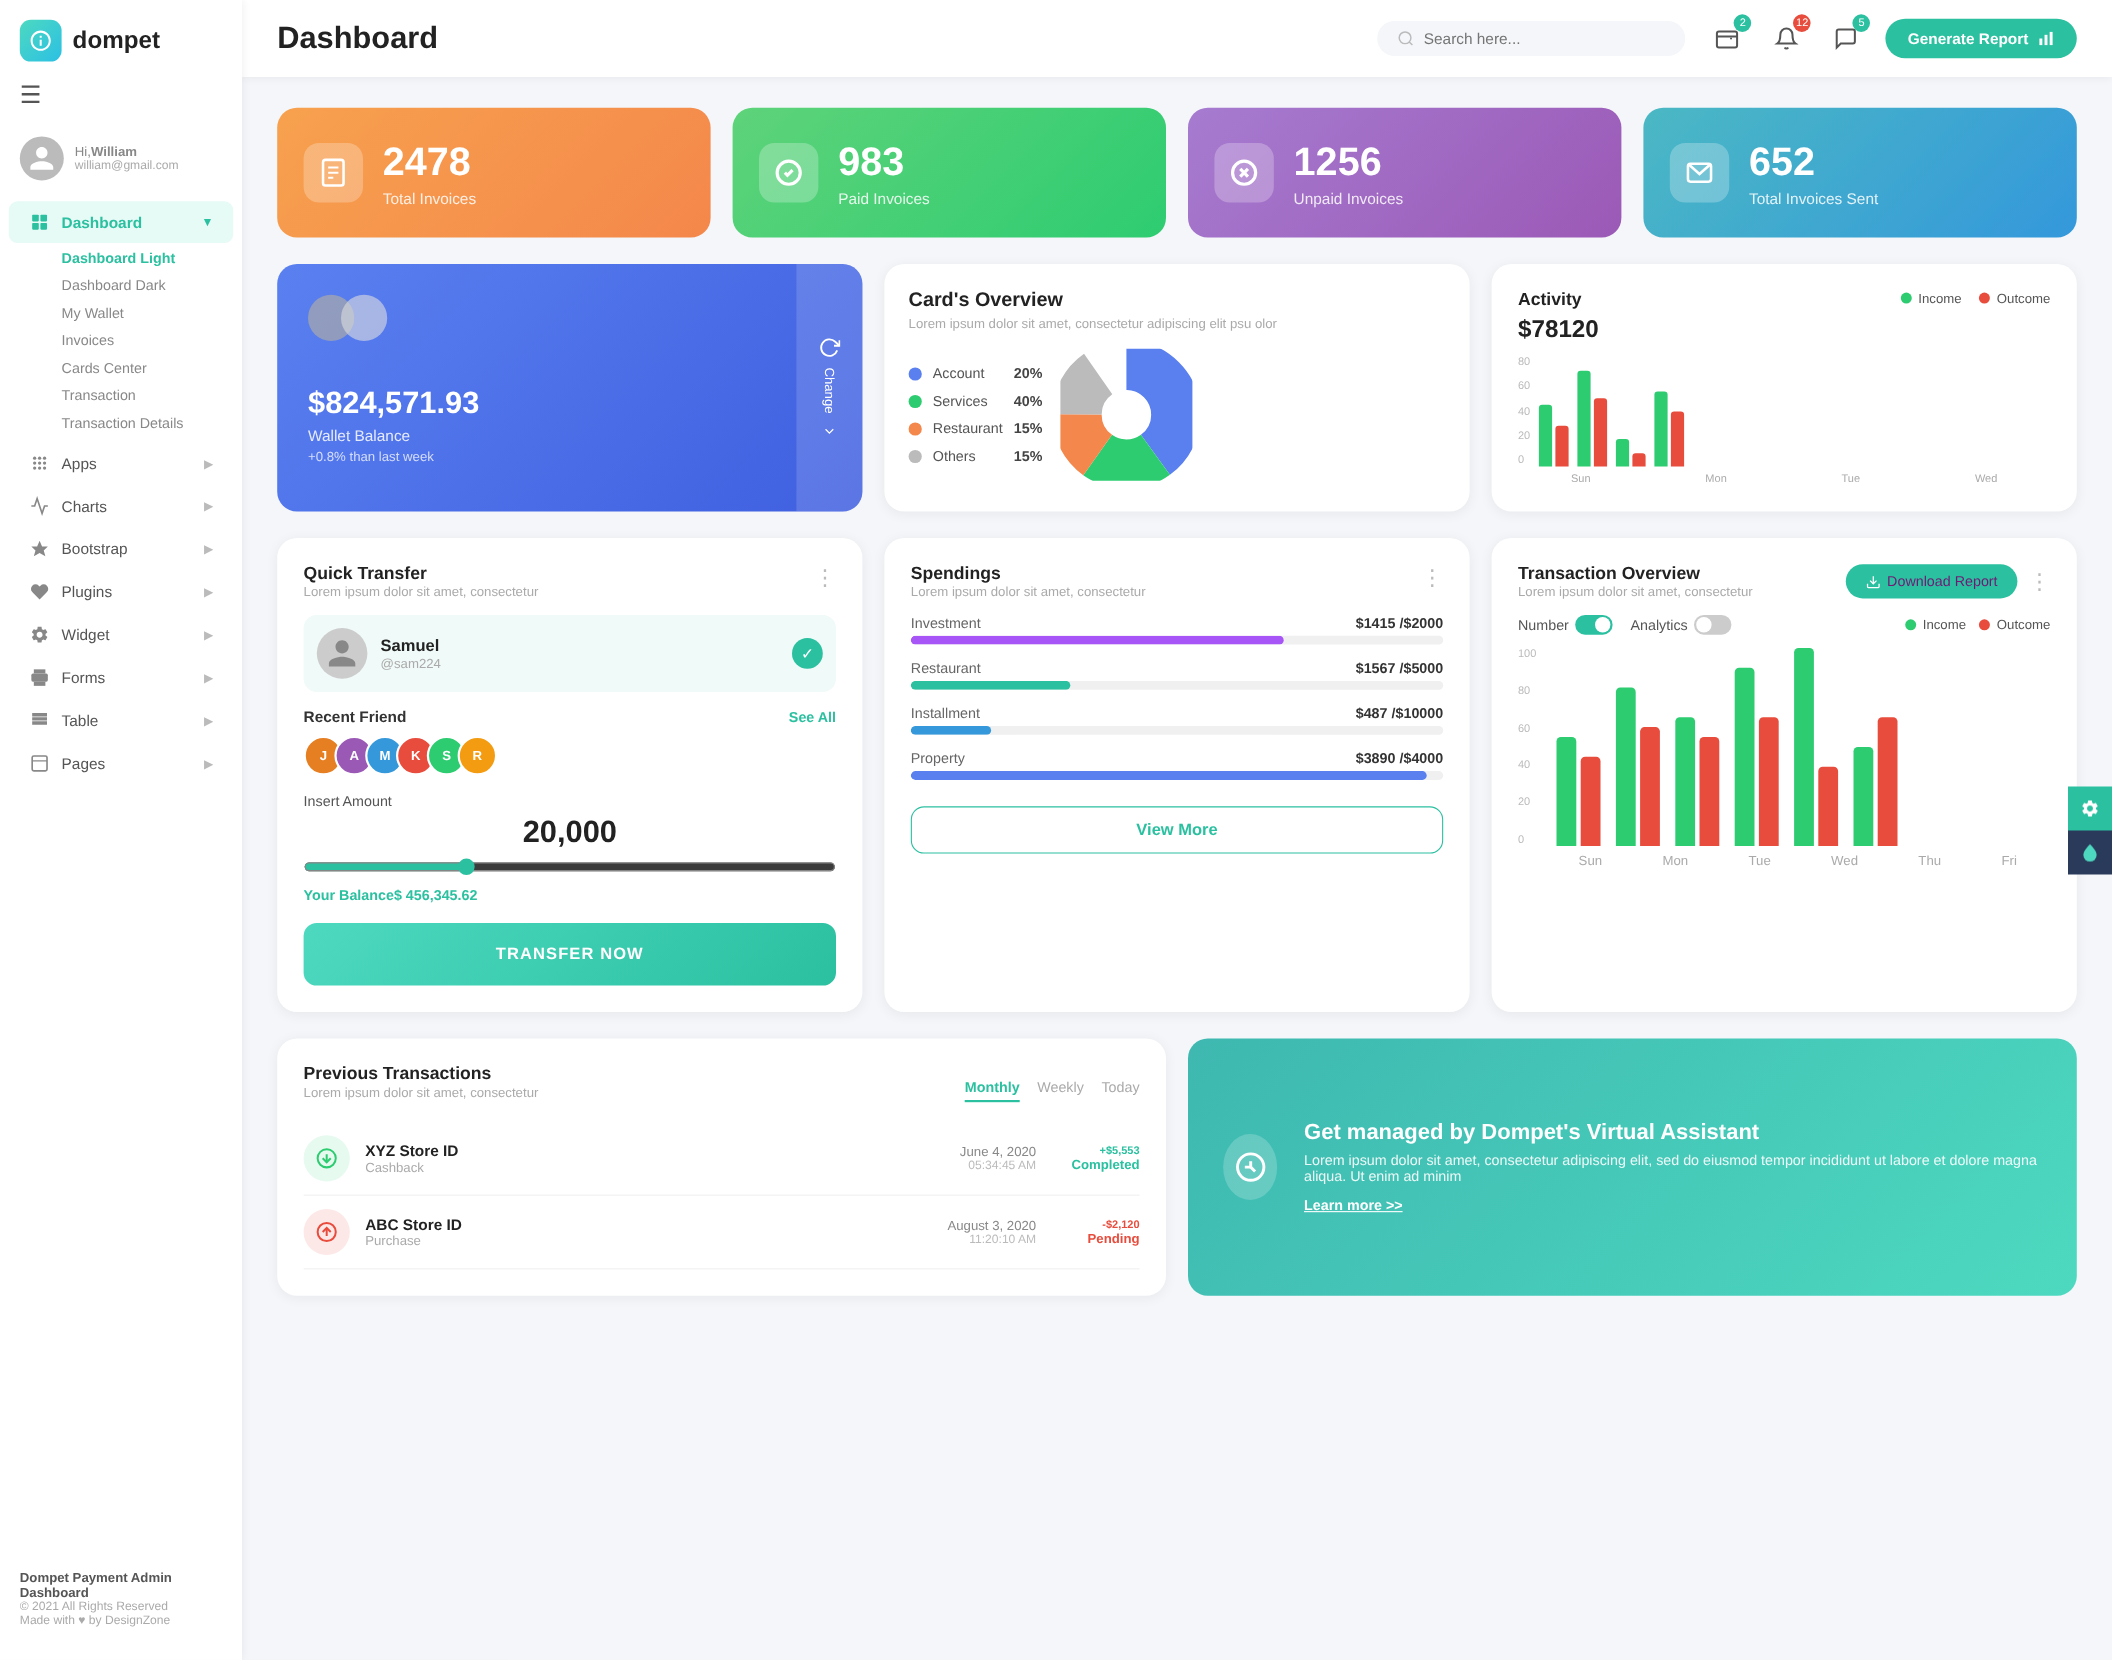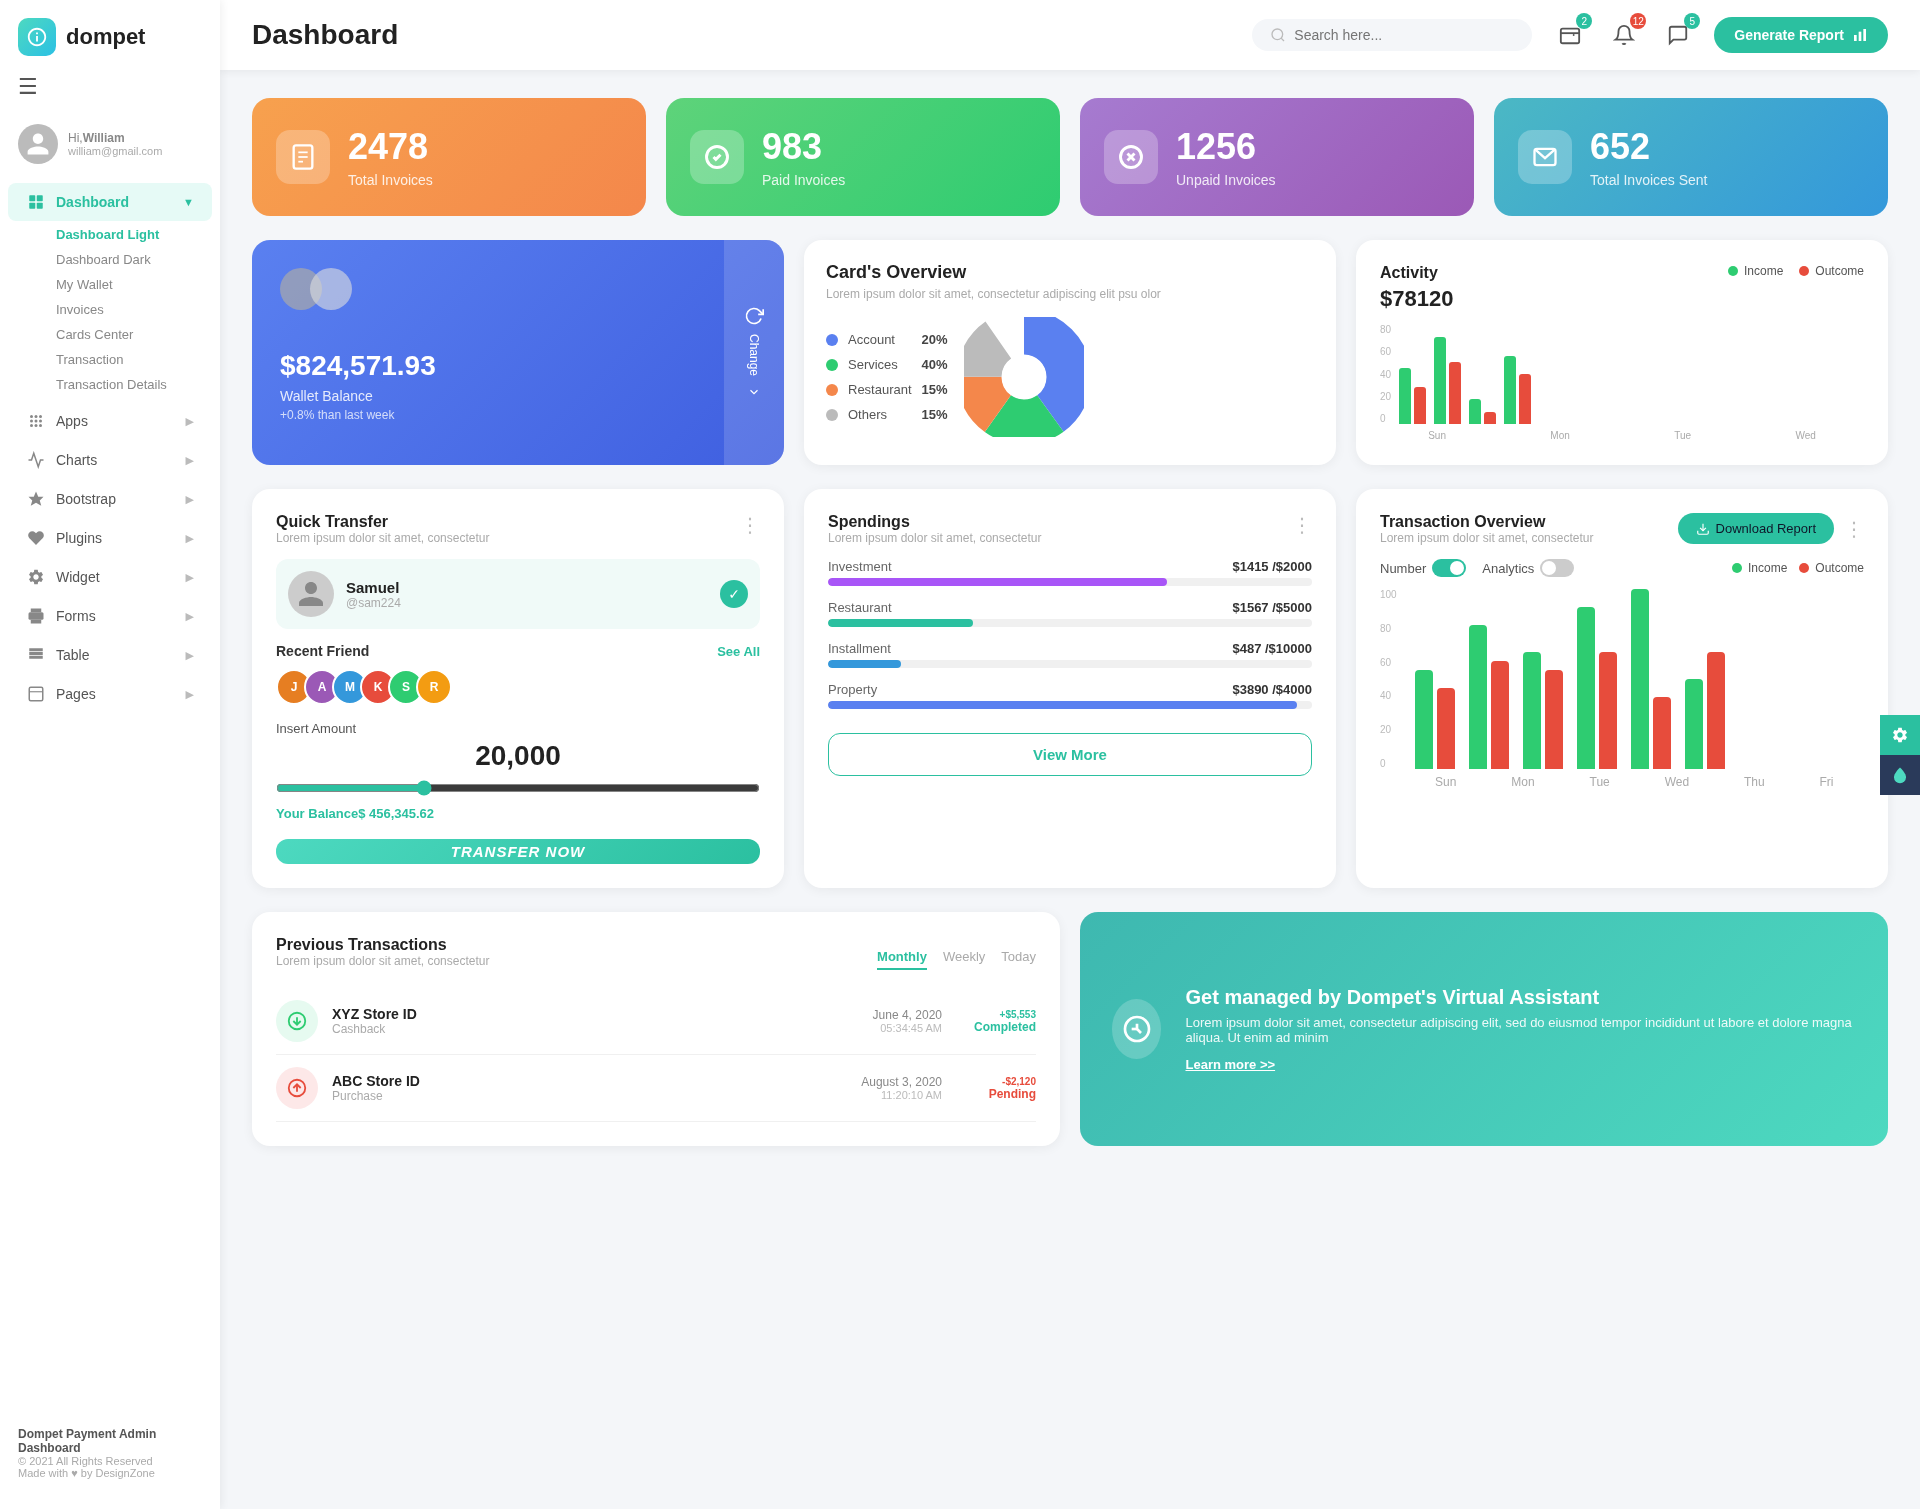--- a/index.html
+++ b/index.html
@@ -138,42 +138,42 @@
     .qt-recent { display: flex; justify-content: space-between; align-items: center; margin-bottom: 10px; }
     .qt-recent-label { font-size: 14px; font-weight: 600; color: #333; }
     .qt-see-all { font-size: 13px; color: #2bc0a0; cursor: pointer; font-weight: 600; }
     .qt-avatars { display: flex; gap: -6px; margin-bottom: 16px; }
     .qt-mini-avatar { width: 36px; height: 36px; border-radius: 50%; background: #ddd; border: 2px solid #fff; margin-right: -8px; overflow: hidden; display: flex; align-items: center; justify-content: center; font-size: 12px; color: #fff; font-weight: 700; }
     .qt-amount-label { font-size: 13px; color: #555; margin-bottom: 4px; }
     .qt-amount { font-size: 28px; font-weight: 700; color: #222; text-align: center; margin-bottom: 8px; }
     .qt-slider { width: 100%; margin-bottom: 10px; accent-color: #2bc0a0; }
     .transfer-btn {
       width: 100%; background: linear-gradient(135deg, #4dd9c0, #2bc0a0); color: #fff;
-      border: none; border-radius: 12px; padding: 4px; font-size: 15px; font-weight: 700; cursor: pointer; margin-top: 10px; letter-spacing: 1px; font-style: italic;
+      border: none; border-radius: 12px; padding: 20px; font-size: 15px; font-weight: 700; cursor: pointer; margin-top: 10px; letter-spacing: 1px;
     }
 
     
     .sp-title { font-size: 16px; font-weight: 700; color: #222; }
     .sp-sub { font-size: 12px; color: #aaa; margin-bottom: 14px; }
     .sp-item { margin-bottom: 14px; }
     .sp-item-header { display: flex; justify-content: space-between; font-size: 13px; color: #666; margin-bottom: 4px; }
     .sp-amount { font-weight: 600; color: #333; }
     .sp-bar-bg { background: #f0f0f0; border-radius: 6px; height: 8px; overflow: hidden; }
     .sp-bar-fill { height: 100%; border-radius: 6px; }
     .view-more-btn {
       width: 100%; background: #fff; color: #2bc0a0; border: 1.5px solid #2bc0a0;
       border-radius: 12px; padding: 12px; font-size: 15px; font-weight: 600; cursor: pointer; margin-top: 10px;
     }
     .to-toggle { display: flex; align-items: center; gap: 6px; font-size: 13px; color: #555; }
     .toggle-sw { width: 34px; height: 18px; background: #2bc0a0; border-radius: 9px; position: relative; cursor: pointer; }
     .toggle-sw-off { background: #ccc; }
     .toggle-knob { width: 14px; height: 14px; background: #fff; border-radius: 50%; position: absolute; top: 2px; right: 2px; }
     .toggle-knob-off { left: 2px; right: auto; }
     .to-legend { margin-left: auto; display: flex; gap: 12px; }
-    .to-download { background: #2bc0a0; color: #0f172a; border: none; border-radius: 20px; padding: 8px 18px; font-size: 13px; cursor: pointer; display: flex; align-items: center; gap: 6px; }
+    .to-download { background: #2bc0a0; color: #701a75; border: none; border-radius: 20px; padding: 8px 18px; font-size: 13px; cursor: pointer; display: flex; align-items: center; gap: 6px; }
 
     
     .big-chart { display: flex; align-items: flex-end; gap: 14px; height: 180px; padding: 0 10px; position: relative; }
     .big-bar-group { display: flex; gap: 4px; align-items: flex-end; }
     .big-bar { border-radius: 4px 4px 0 0; width: 18px; }
     .big-bar.income { background: #2ecc71; }
     .big-bar.outcome { background: #e74c3c; }
     .big-bar-labels { display: flex; gap: 14px; font-size: 12px; color: #aaa; justify-content: space-around; margin-top: 6px; padding: 0 10px; }
 
     

